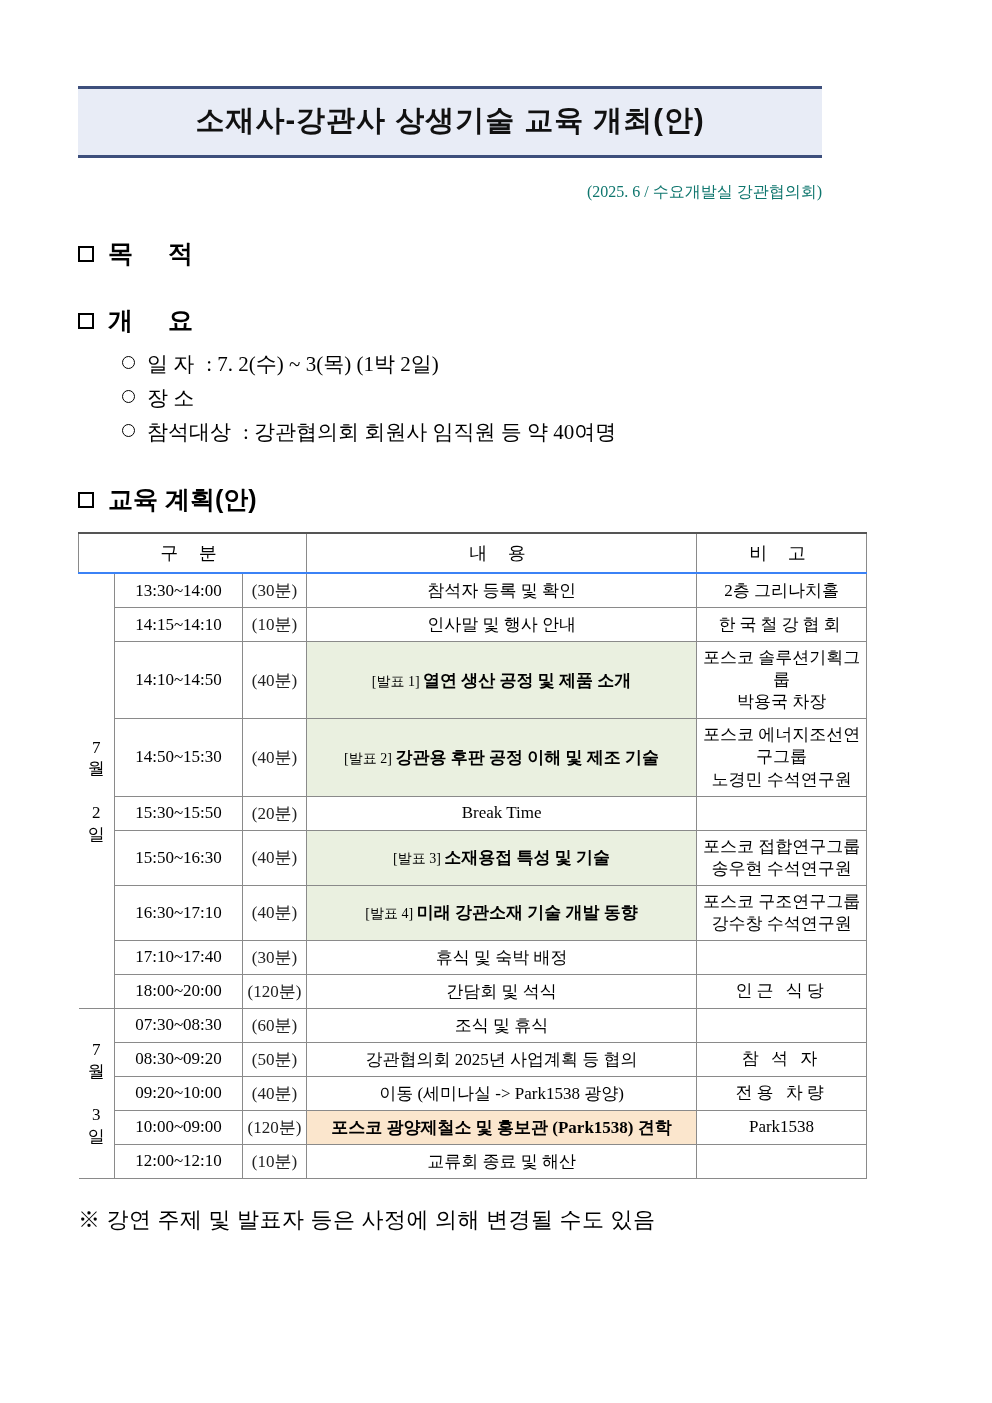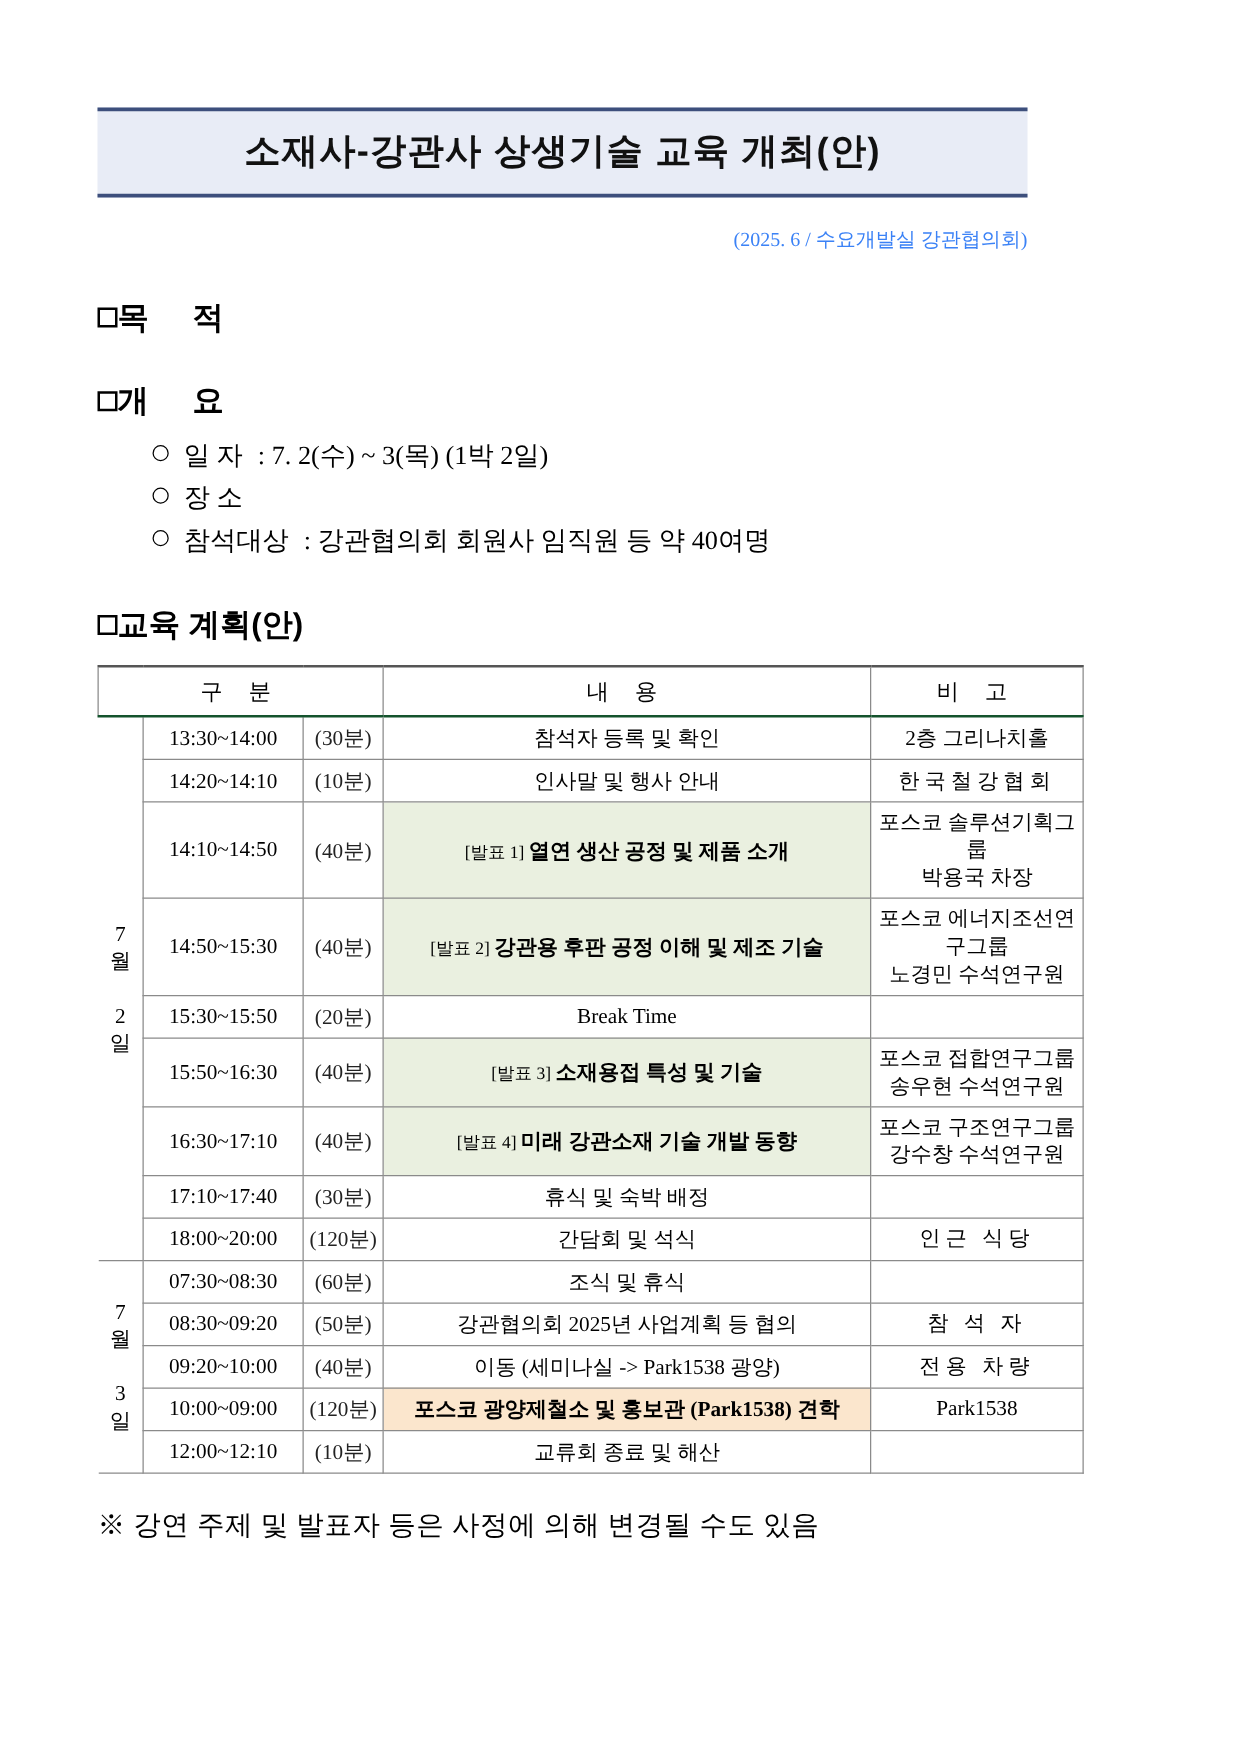--- a/index.html
+++ b/index.html
@@ -36,34 +36,35 @@
     font-size: 29px;
     font-weight: bold;
     letter-spacing: 1px;
     color: #111111;
   }
   .subtitle {
     text-align: right;
     font-size: 16px;
     margin-top: 24px;
     letter-spacing: 0px;
-    color: #3b82f6;
+    color: #0f766e;
   }
 
   
   .section {
     margin-top: 34px;
   }
   .section-head {
     font-family: "Liberation Sans", sans-serif;
     font-size: 25px;
     font-weight: bold;
     letter-spacing: 2px;
     display: flex;
     align-items: center;
+    gap: 14px;
   }
   .sq {
     display: inline-block;
     width: 16px;
     height: 16px;
     border: 2px solid #000;
     box-sizing: border-box;
   }
   .head-label {
     letter-spacing: 14px;
@@ -105,21 +106,21 @@
   }
   table.plan th, table.plan td {
     border: 1px solid #8a8a8a;
     text-align: center;
     vertical-align: middle;
     font-size: 17px;
     padding: 5px 2px;
   }
   table.plan thead th {
     border-top: 2px solid #555;
-    border-bottom: 2px solid #14532d;
+    border-bottom: 2px solid #3b82f6;
     font-size: 18px;
     letter-spacing: 8px;
     padding: 7px 2px;
     font-weight: normal;
   }
   col.c-day   { width: 36px; }
   col.c-time  { width: 128px; }
   col.c-dur   { width: 64px; }
   col.c-cont  { width: 390px; }
   col.c-note  { width: 170px; }
@@ -212,21 +213,21 @@
       </thead>
       <tbody id="tbody">
           <tr>
             <td class="day" rowspan="9">7<br>월<br> <br>2<br>일</td>
             <td class="time">13:30~14:00</td>
             <td class="dur">(30분)</td>
             <td class="cont">참석자 등록 및 확인</td>
             <td class="note">2층 그리나치홀</td>
           </tr>
           <tr>
-            <td class="time">14:20~14:10</td>
+            <td class="time">14:15~14:10</td>
             <td class="dur">(10분)</td>
             <td class="cont">인사말 및 행사 안내</td>
             <td class="note note-big">한국철강협회</td>
           </tr>
           <tr>
             <td class="time">14:10~14:50</td>
             <td class="dur">(40분)</td>
             <td class="cont hl-green"><span class="tag">[발표 1] </span>열연 생산 공정 및 제품 소개</td>
             <td class="note">포스코 솔루션기획그룹<br>박용국 차장</td>
           </tr>

